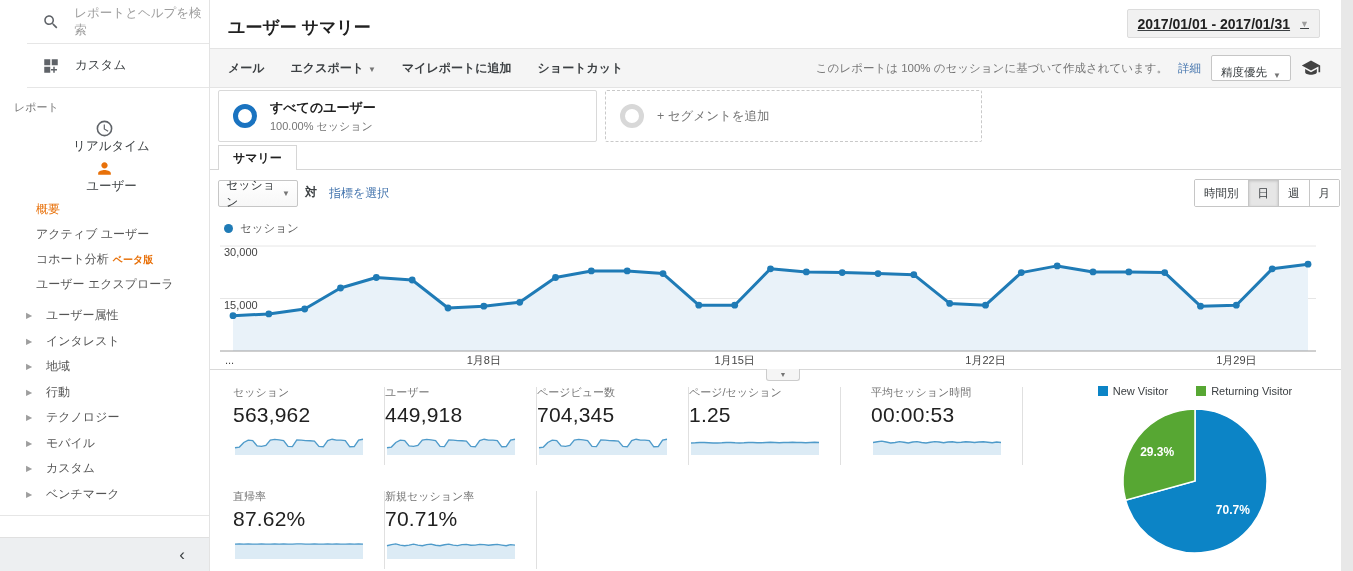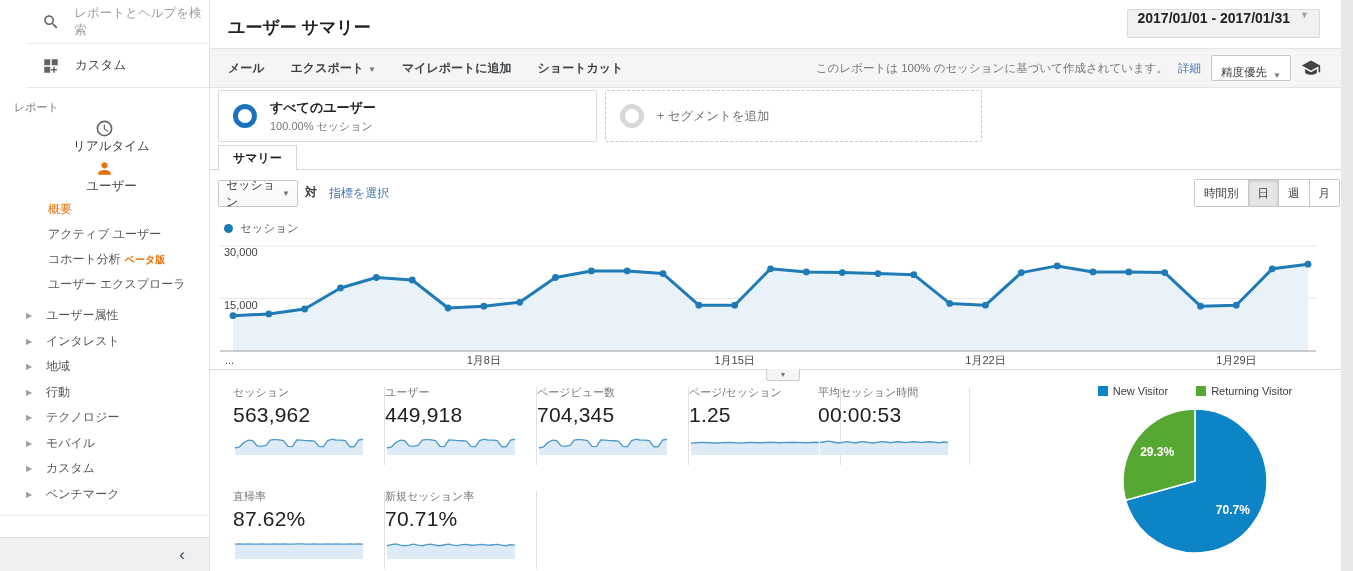--- a/index.html
+++ b/index.html
@@ -13,39 +13,39 @@
   .sb-row { display:flex; align-items:center; height:44px; padding-left:14px;margin-left:27px; }
   .sb-row .ic { width:20px; height:20px; margin-right:14px; display:flex; align-items:center; justify-content:center; }
   .sb-row svg { width:18px; height:18px; fill:#5f6368; }
   .sb-search { border-bottom:1px solid #e6e6e6; color:#9e9e9e; font-size:12.5px; }
   .sb-custom { border-bottom:1px solid #e6e6e6; color:#3c4043; font-size:12.5px; }
   .sb-section { padding:12px 0 4px 14px; font-size:11px; color:#757575; }
   .sb-item { display:flex; align-items:center; height:34px; padding-left:14px; font-size:12.5px; color:#3c4043; cursor:pointer;flex-direction:column; }
   .sb-item .ic { width:20px; height:20px; margin-right:14px; display:flex; align-items:center; justify-content:center; }
   .sb-item svg { width:19px; height:19px; fill:#5f6368; }
   .sb-item.user-active svg { fill:#e8710a; }
-  .sb-sub { padding-left:48px; height:25px; display:flex; align-items:center; font-size:12px; color:#555; cursor:pointer; }
+  .sb-sub { padding-left:36px; height:25px; display:flex; align-items:center; font-size:12px; color:#555; cursor:pointer; }
   .sb-sub.active { color:#e8710a; }
   .beta { color:#e8710a; font-size:10px; font-weight:bold; margin-left:4px; }
   .sb-exp { display:flex; align-items:center; height:25.5px; font-size:12px; color:#555; cursor:pointer; }
   .sb-exp .caret { width:20px; margin-left:26px; font-size:8px; color:#9e9e9e; }
   .sb-admin { border-top:1px solid #e6e6e6; margin-top:8px; height:40px; display:flex; align-items:flex-end; padding-left:14px; font-size:12.5px; color:#555; cursor:pointer; }
   .sb-admin svg { width:18px; height:18px; fill:#5f6368; margin-right:14px; }
   .sb-collapse { position:absolute; left:0; bottom:0; width:209px; height:34px; background:#edeff1;
     border-top:1px solid #e0e0e0; display:flex; align-items:center; justify-content:flex-end; padding-right:24px; }
   .sb-collapse span { font-size:17px; color:#3c4043; cursor:pointer; line-height:1; }
 
   
   .vstrip { position:absolute; right:0; top:0; width:12px; height:571px; background:#e8e8e8; }
 
   
   .main { position:absolute; left:210px; top:0; width:1131px; height:571px; background:#fff; }
   .page-title { position:absolute; left:18px; top:16px; font-size:17px; font-weight:bold; color:#212121; }
-  .date-box { position:absolute; right:21px; top:9px; height:29px; display:flex; 
-    background:#f1f1f1; border:1px solid #dcdcdc; border-radius:2px; padding:0 10px; cursor:pointer; }
+  .date-box { position:absolute; right:21px; top:9px; height:29px; display:flex; align-items:center;
+    background:#f1f1f1; border:1px solid #dcdcdc; border-radius:2px; padding:0 10px; cursor:pointer;text-decoration:underline; }
   .date-box .txt { font-size:14px; font-weight:bold; color:#212121; }
   .date-box .car { font-size:9px; color:#9e9e9e; margin-left:10px; }
 
   .toolbar { position:absolute; left:0; top:48px; width:1131px; height:40px; background:#f5f5f5;
     border-top:1px solid #e4e4e4; border-bottom:1px solid #e4e4e4; display:flex; align-items:center; }
   .tb-left { display:flex; gap:26px; padding-left:18px; }
   .tb-link { font-size:12px; font-weight:bold; color:#3c4043; cursor:pointer; }
   .tb-link .car { font-size:8px; color:#757575; margin-left:4px; }
   .tb-right { margin-left:auto; display:flex; align-items:center; gap:10px; padding-right:20px; }
   .sampling { font-size:11.5px; color:#757575; }
@@ -343,21 +343,21 @@
             </svg></div>
           <div class="sep"></div>
         </div>
         <div class="score-card" style="left: 479px; top: 385px;">
           <div class="inner"><div class="sc-label">ページ/セッション</div><div class="sc-value">1.25</div><svg width="132" height="30">
               <path d="M2,28 L2.0,16.0 L6.4,15.8 L10.8,15.5 L15.2,15.5 L19.7,15.8 L24.1,16.0 L28.5,16.0 L32.9,15.8 L37.3,15.5 L41.7,15.5 L46.1,15.8 L50.6,16.0 L55.0,15.8 L59.4,15.5 L63.8,15.5 L68.2,15.8 L72.6,15.8 L77.0,15.5 L81.4,15.3 L85.9,15.5 L90.3,15.8 L94.7,15.5 L99.1,15.5 L103.5,15.3 L107.9,15.5 L112.3,15.5 L116.8,15.8 L121.2,15.5 L125.6,15.3 L130.0,15.5 L130,28 Z" fill="#dcebf5"></path>
               <path d="M2.0,16.0 L6.4,15.8 L10.8,15.5 L15.2,15.5 L19.7,15.8 L24.1,16.0 L28.5,16.0 L32.9,15.8 L37.3,15.5 L41.7,15.5 L46.1,15.8 L50.6,16.0 L55.0,15.8 L59.4,15.5 L63.8,15.5 L68.2,15.8 L72.6,15.8 L77.0,15.5 L81.4,15.3 L85.9,15.5 L90.3,15.8 L94.7,15.5 L99.1,15.5 L103.5,15.3 L107.9,15.5 L112.3,15.5 L116.8,15.8 L121.2,15.5 L125.6,15.3 L130.0,15.5" fill="none" stroke="#4f9bca" stroke-width="1.4"></path>
             </svg></div>
           <div class="sep"></div>
         </div>
-        <div class="score-card" style="left: 608px; top: 385px;">
+        <div class="score-card" style="left: 661px; top: 385px;">
           <div class="inner"><div class="sc-label">平均セッション時間</div><div class="sc-value">00:00:53</div><svg width="132" height="30">
               <path d="M2,28 L2.0,15.5 L6.4,14.8 L10.8,14.1 L15.2,15.0 L19.7,16.0 L24.1,15.5 L28.5,14.6 L32.9,15.3 L37.3,16.0 L41.7,15.0 L46.1,14.6 L50.6,15.5 L55.0,16.0 L59.4,15.3 L63.8,14.6 L68.2,15.0 L72.6,15.8 L77.0,15.0 L81.4,14.8 L85.9,15.5 L90.3,15.3 L94.7,14.8 L99.1,15.0 L103.5,15.5 L107.9,15.0 L112.3,14.8 L116.8,15.3 L121.2,15.8 L125.6,15.0 L130.0,15.5 L130,28 Z" fill="#dcebf5"></path>
               <path d="M2.0,15.5 L6.4,14.8 L10.8,14.1 L15.2,15.0 L19.7,16.0 L24.1,15.5 L28.5,14.6 L32.9,15.3 L37.3,16.0 L41.7,15.0 L46.1,14.6 L50.6,15.5 L55.0,16.0 L59.4,15.3 L63.8,14.6 L68.2,15.0 L72.6,15.8 L77.0,15.0 L81.4,14.8 L85.9,15.5 L90.3,15.3 L94.7,14.8 L99.1,15.0 L103.5,15.5 L107.9,15.0 L112.3,14.8 L116.8,15.3 L121.2,15.8 L125.6,15.0 L130.0,15.5" fill="none" stroke="#4f9bca" stroke-width="1.4"></path>
             </svg></div>
           <div class="sep"></div>
         </div>
       </div>
     <div id="score-row2">
         <div class="score-card" style="left: 23px; top: 489px;">
           <div class="inner"><div class="sc-label">直帰率</div><div class="sc-value">87.62%</div><svg width="132" height="30">

